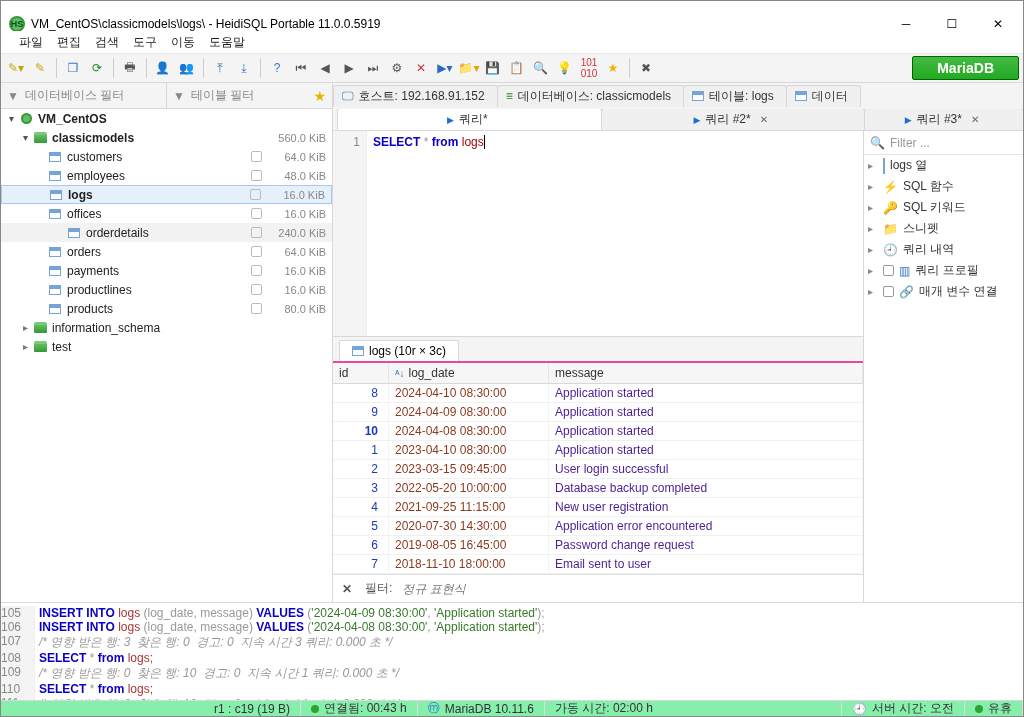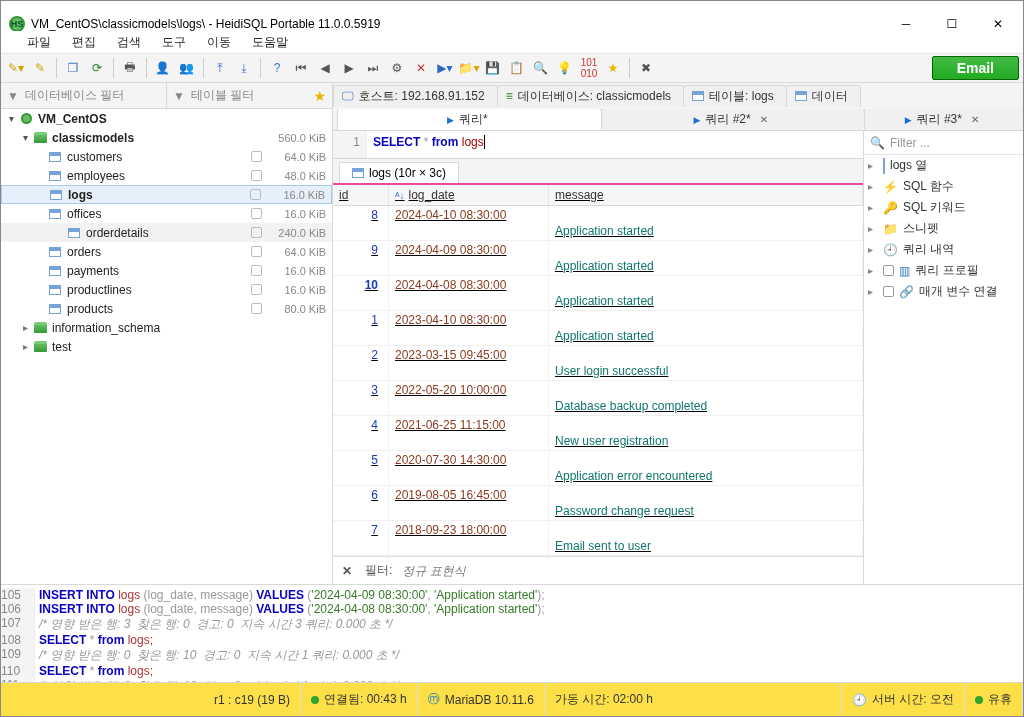--- a/index.html
+++ b/index.html
@@ -1,21 +1,21 @@
 <!DOCTYPE html>
 <html><head>
 <meta charset="utf-8">
 <style>
 * { box-sizing: border-box; margin: 0; padding: 0; font-family: "Malgun Gothic", "Segoe UI", Tahoma, sans-serif; font-size: 12px; }
 body { background: #ffffff; width: 1024px; height: 717px; overflow: hidden; display: flex; flex-direction: column; border: 1px solid #888; }
 .titlebar { height: 30px; display: flex; align-items: center; padding: 16px 2px 0 8px; background: #fff; }
 .titlebar .icon { width: 16px; height: 16px; background: #6b6; border-radius: 50%; border: 2px solid #393; margin-right: 6px; display:flex;align-items:center;justify-content:center;color:#052;font-weight:bold;font-size:9px;}
 .titlebar .title { flex: 1; color: #000; font-size: 12px; }
 .titlebar .winbtn { width: 46px; height: 30px; display: flex; align-items: center; justify-content: center; color: #000; }
-.menubar { height: 22px; display: flex; align-items: center; padding: 0 20px; gap: 9px; background: #fff; }
+.menubar { height: 22px; display: flex; align-items: center; padding: 0 12px; gap: 2px; background: #fff; }
 .menubar span { padding: 2px 6px; color:#222; }
 .toolbar { height: 30px; display: flex; align-items: center; padding: 0 4px; gap: 2px; background: #f4f4f4; border-top: 1px solid #e6e6e6; border-bottom: 1px solid #d8d8d8; }
 .tbtn { width: 22px; height: 22px; display: flex; align-items: center; justify-content: center; border-radius: 2px; color:#555; }
 .tsep { width: 1px; height: 20px; background: #ccc; margin: 0 3px; }
 .donate { margin-left: auto; background: linear-gradient(#4b4,#2a2); color: #fff; font-weight: bold; padding: 3px 24px; border-radius: 2px; border:1px solid #060;font-size:14px; }
 .filterrow { height: 26px; display: flex; background: #f4f4f4; border-bottom:1px solid #d8d8d8;}
 .filterbox { flex: 1; display: flex; align-items: center; border-right: 1px solid #d8d8d8; padding: 0 6px; gap: 6px; color:#888; }
 .filterbox.last{border-right:none;}
 .filterbox .star{color:#e9b500;margin-left:auto;font-size:14px;}
 
@@ -56,42 +56,42 @@
 .caret{border-right:1px solid #000;}
 .helperpane{ width:160px; border-left:1px solid #d8d8d8; background:#fff; display:flex;flex-direction:column; }
 .hfilter{height:24px;border-bottom:1px solid #e4e4e4;display:flex;align-items:center;padding:0 6px;color:#999;gap:5px;}
 .hitem{height:21px;display:flex;align-items:center;padding:0 4px;gap:5px;color:#333;}
 .hitem .chev{width:10px;color:#888;font-size:10px;}
 .hitem .chk{width:11px;height:11px;border:1px solid #999;border-radius:2px;}
 
 .results { border-top:1px solid #d8d8d8; display:flex;flex-direction:column; background:#fff; }
 .restabstrip{height:26px;display:flex;align-items:flex-end;background:#f4f4f4;border-bottom:2px solid #ec4899;padding:3px 0 0 6px;}
 .restab{height:21px;padding:0 12px;border:1px solid #d8d8d8;border-bottom:none;border-radius:2px 2px 0 0;background:#fff;display:flex;align-items:center;gap:5px;font-size:11px;}
-.grid { display:grid; grid-template-columns: 56px 160px 1fr; text-decoration: underline; }
+.grid { display:grid; grid-template-columns: 56px 160px 1fr; }
 .ghead { background:#f6f6f6; border-bottom:1px solid #d8d8d8; border-right:1px solid #e6e6e6; padding:3px 6px; color:#333; display:flex;align-items:center;gap:4px;font-size:12px;}
 .gcell { border-bottom:1px solid #f0f0f0; border-right:1px solid #f3f3f3; padding:2px 6px; font-size:12px; }
 .gcell.id{color:#1b3ab5;text-align:right;padding-right:10px;}
 .gcell.id.bold{font-weight:bold;}
 .gcell.dt{color:#8a3a1f;}
-.gcell.msg{color:#0f766e;margin-top:16px;}
+.gcell.msg{color:#4c1d95;}
 .filterbar{height:28px;border-top:1px solid #e0e0e0;display:flex;align-items:center;padding:0 6px;gap:10px;color:#555;background:#fff;}
 .filterbar .xbtn{font-weight:bold;width:16px;text-align:center;color:#555}
 .filterbar input{border:none;outline:none;flex:1;color:#999;font-style:italic;}
 
 .logpanel{height:98px;border-top:1px solid #d8d8d8;background:#fff;font-family:Consolas,monospace;font-size:12px;overflow:auto;padding:3px 0;}
 .logline{display:flex;white-space:pre;}
 .logline .ln{width:34px;color:#888;text-align:right;padding-right:20px;background:#f4f4f4;border-right:1px solid #eee;}
 .logline .ct{padding-left:4px;}
 .lkw{color:#0900c4;font-weight:bold;}
 .lgrey{color:#999;}
 .lstr{color:#377b2a;}
 .lcom{color:#999;font-style:italic;}
 .lid{color:#a33;}
 
-.statusbar{height:34px;border-top:1px solid #d8d8d8;background:#fde047;display:flex;align-items:center;font-size:11px;color:#333;}
+.statusbar{height:16px;border-top:1px solid #d8d8d8;background:#86efac;display:flex;align-items:center;font-size:11px;color:#333;}
 .statusbar .seg{padding:0 10px;border-right:1px solid #ddd;display:flex;align-items:center;gap:5px;height:100%;}
 .statusbar .seg.first{flex:0 0 300px;justify-content:flex-end;}
 .dot{width:8px;height:8px;border-radius:50%;display:inline-block;}
 .dot.green{background:#31a331;}
 .dolphin{color:#2a7bc7;}
 .clockc{color:#333;}
 </style>
 </head>
 <body>
 
@@ -137,21 +137,21 @@
   <div class="tbtn" style="color:#2a6ac2">▶▾</div>
   <div class="tbtn" style="color:#e2a500">📁▾</div>
   <div class="tbtn" style="color:#3a76c2">💾</div>
   <div class="tbtn">📋</div>
   <div class="tbtn" style="color:#3a76c2">🔍</div>
   <div class="tbtn" style="color:#c9a400">💡</div>
   <div class="tbtn" style="color:#c33;font-size:10px">101<br>010</div>
   <div class="tbtn" style="color:#e9b500">★</div>
   <div class="tsep"></div>
   <div class="tbtn">✖</div>
-  <div class="donate">Email</div>
+  <div class="donate">MariaDB</div>
 </div>
 
 <div class="filterrow">
   <div class="filterbox" style="flex:0 0 166px">
     <span>▼</span>
     <span>데이터베이스 필터</span>
   </div>
   <div class="filterbox" style="flex:0 0 166px">
     <span>▼</span>
     <span>테이블 필터</span>
@@ -364,30 +364,30 @@
               <div class="gcell id">1</div>
               <div class="gcell dt">2023-04-10 08:30:00</div>
               <div class="gcell msg">Application started</div>
               <div class="gcell id">2</div>
               <div class="gcell dt">2023-03-15 09:45:00</div>
               <div class="gcell msg">User login successful</div>
               <div class="gcell id">3</div>
               <div class="gcell dt">2022-05-20 10:00:00</div>
               <div class="gcell msg">Database backup completed</div>
               <div class="gcell id">4</div>
-              <div class="gcell dt">2021-06-25 11:15:00</div>
+              <div class="gcell dt">2021-09-25 11:15:00</div>
               <div class="gcell msg">New user registration</div>
               <div class="gcell id">5</div>
               <div class="gcell dt">2020-07-30 14:30:00</div>
               <div class="gcell msg">Application error encountered</div>
               <div class="gcell id">6</div>
               <div class="gcell dt">2019-08-05 16:45:00</div>
               <div class="gcell msg">Password change request</div>
               <div class="gcell id">7</div>
-              <div class="gcell dt">2018-09-23 18:00:00</div>
+              <div class="gcell dt">2018-11-10 18:00:00</div>
               <div class="gcell msg">Email sent to user</div>
             </div>
           <div class="filterbar">
             <span class="xbtn">✕</span>
             <span>필터:</span>
             <input placeholder="정규 표현식" style="">
           </div>
         </div>
       </div>
 

